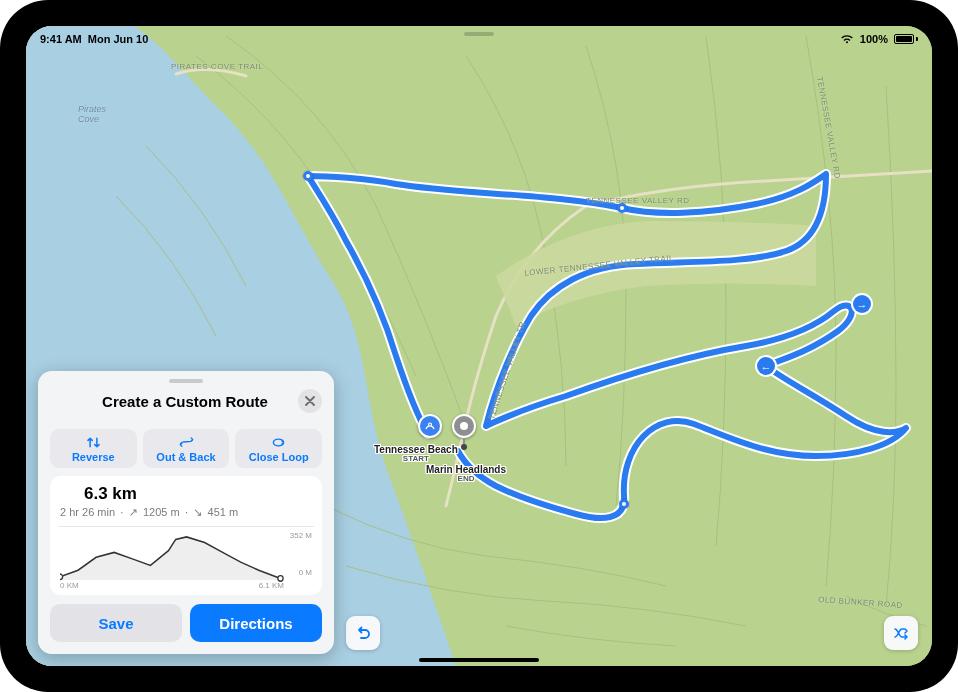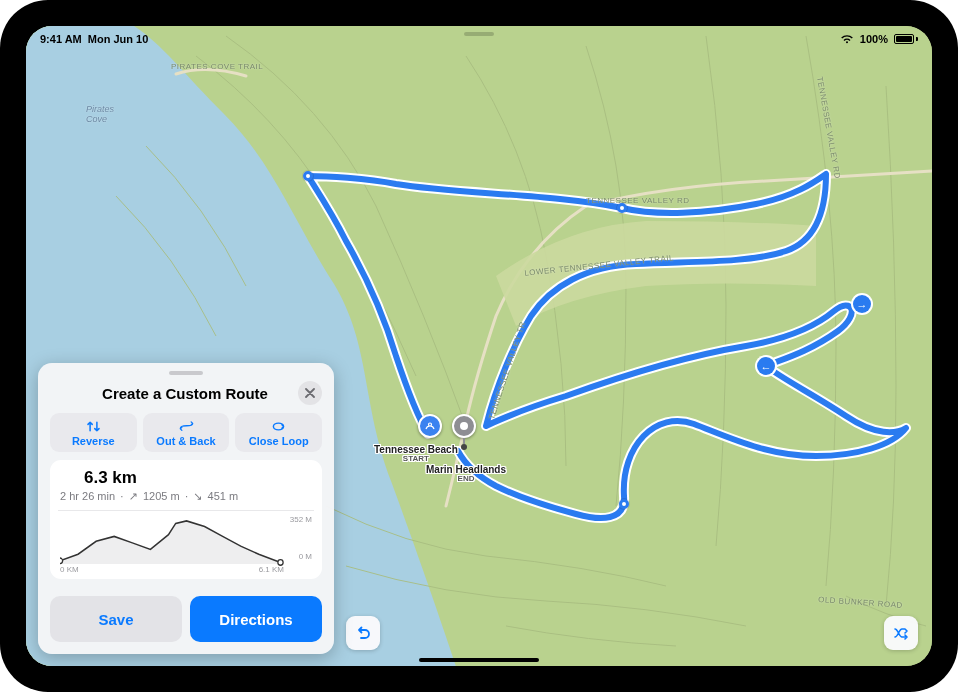--- a/index.html
+++ b/index.html
@@ -92,21 +92,21 @@
   .panel {
     position: absolute; left: 12px; bottom: 12px;
     width: 296px;
     background: rgba(245,245,247,0.97);
     border-radius: 14px;
     box-shadow: 0 4px 18px rgba(0,0,0,.25);
     padding: 10px 12px 12px;
     z-index: 25;
   }
   .panel-grab { width:34px; height:4px; background:#c9c9cd; border-radius:2px; margin:-2px auto 6px; }
-  .panel-header { display:flex; align-items:center; justify-content:space-between; margin-bottom:8px;}
+  .panel-header { display:flex; align-items:center; justify-content:space-between; margin-bottom:16px;}
   .panel-title { font-size:15px; font-weight:700; color:#000; flex:1; text-align:center; padding-left:22px;}
   .close-btn {
     width:24px; height:24px; border-radius:50%; background:#e3e3e6;
     display:flex; align-items:center; justify-content:center; color:#6b6b70;
     font-size:13px; cursor:pointer;
   }
   .seg-row { display:flex; gap:6px; margin-bottom:8px; }
   .seg-btn {
     flex:1; background:#e9e9ed; border-radius:9px; padding:6px 0 5px;
     display:flex; flex-direction:column; align-items:center; gap:1px;
@@ -119,22 +119,22 @@
   }
   .distance { font-size:17px; font-weight:800; color:#000;margin-left:24px; }
   .sub-stats { font-size:11px; color:#7b7b80; margin-top:2px; display:flex; gap:5px; align-items:flex-start; flex-wrap:wrap;}
   .divider { height:1px; background:#e8e8ea; margin:7px -2px 4px; }
   .elev-wrap { position:relative; height:58px; }
   .elev-svg { width:100%; height:100%; }
   .elev-label { position:absolute; font-size:8px; color:#9a9a9f; }
 
   .action-row { display:flex; gap:8px; }
   .action-btn {
-    flex:1; height:46px; border-radius:10px; font-size:15px; font-weight:700;
-    display:flex; align-items:center; justify-content:center; cursor:pointer;margin-top:8px;
+    flex:1; height:38px; border-radius:10px; font-size:15px; font-weight:700;
+    display:flex; align-items:center; justify-content:center; cursor:pointer;
   }
   .action-save { background:#e3e3e7; color:#0a7aff; }
   .action-go   { background:#0a7aff; color:#fff; }
 
   .undo-btn, .shuffle-btn {
     position:absolute; bottom:16px; width:34px; height:34px; border-radius:9px;
     background:rgba(250,250,252,.96); box-shadow:0 1px 4px rgba(0,0,0,.2);
     display:flex; align-items:center; justify-content:center; color:#0a7aff;
     z-index:22; cursor:pointer;
   }
@@ -249,21 +249,21 @@
                  C850,410 870,408 880,402
                  C866,420 830,430 790,430
                  C740,430 700,410 668,398
                  C630,384 595,420 598,470
                  C600,495 575,495 550,488
                  C520,480 490,470 470,460
                  C455,452 440,440 432,425" stroke="#2a7bf0" stroke-width="6"></path>
       </g>
     </svg>
 
-    <div class="map-label cove" style="left:60px; top:78px; white-space:pre;">Pirates
+    <div class="map-label cove" style="left:52px; top:78px; white-space:pre;">Pirates
 Cove</div>
     <div class="map-label road" style="left:145px; top:36px;">PIRATES COVE TRAIL</div>
     <div class="map-label road" style="left:560px; top:170px;">TENNESSEE VALLEY RD</div>
     <div class="map-label road" style="left:498px; top:235px; transform:rotate(-6deg);">LOWER TENNESSEE VALLEY TRAIL</div>
     <div class="map-label road" style="left:430px; top:340px; transform:rotate(-72deg);">TENNESSEE VALLEY TR</div>
     <div class="map-label road" style="left:792px; top:572px; transform:rotate(4deg);">OLD BUNKER ROAD</div>
     <div class="map-label road" style="left:798px; top:50px; transform:rotate(80deg); transform-origin:left top;">TENNESSEE VALLEY RD</div>
 
     <div class="waypoint" style="left:282px; top:150px;"></div>
     <div class="waypoint" style="left:596px; top:182px;"></div>

